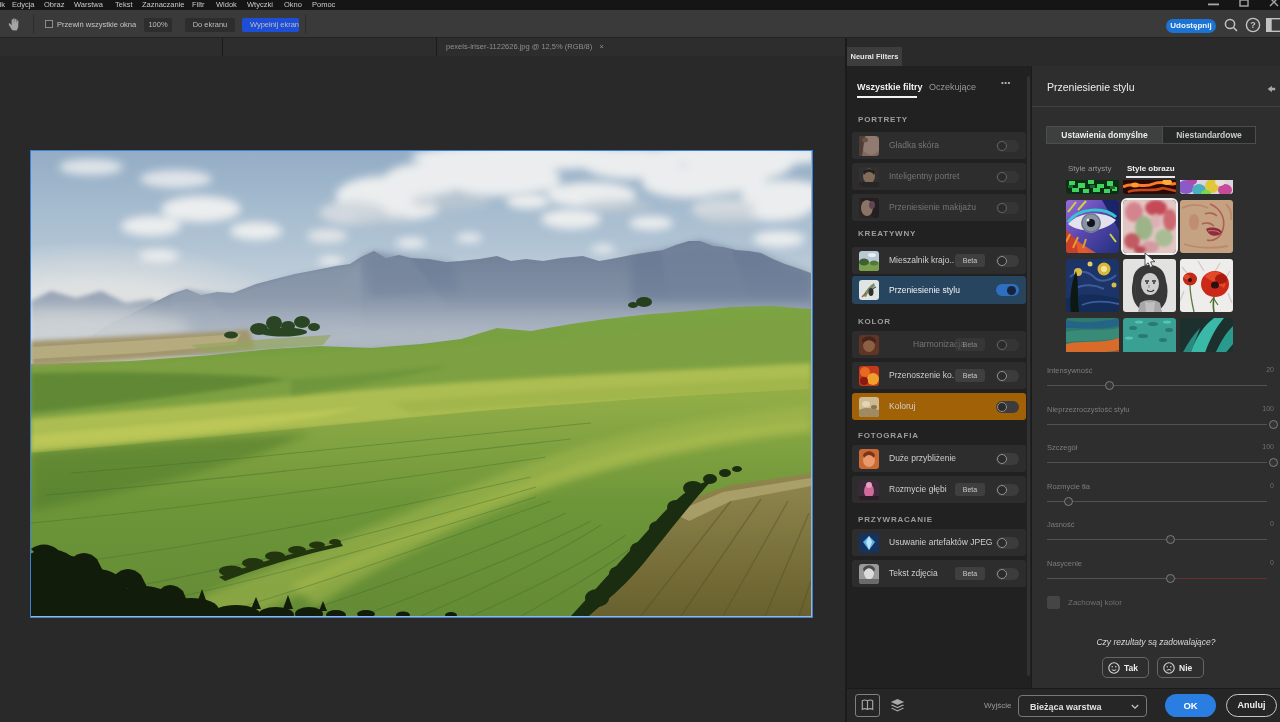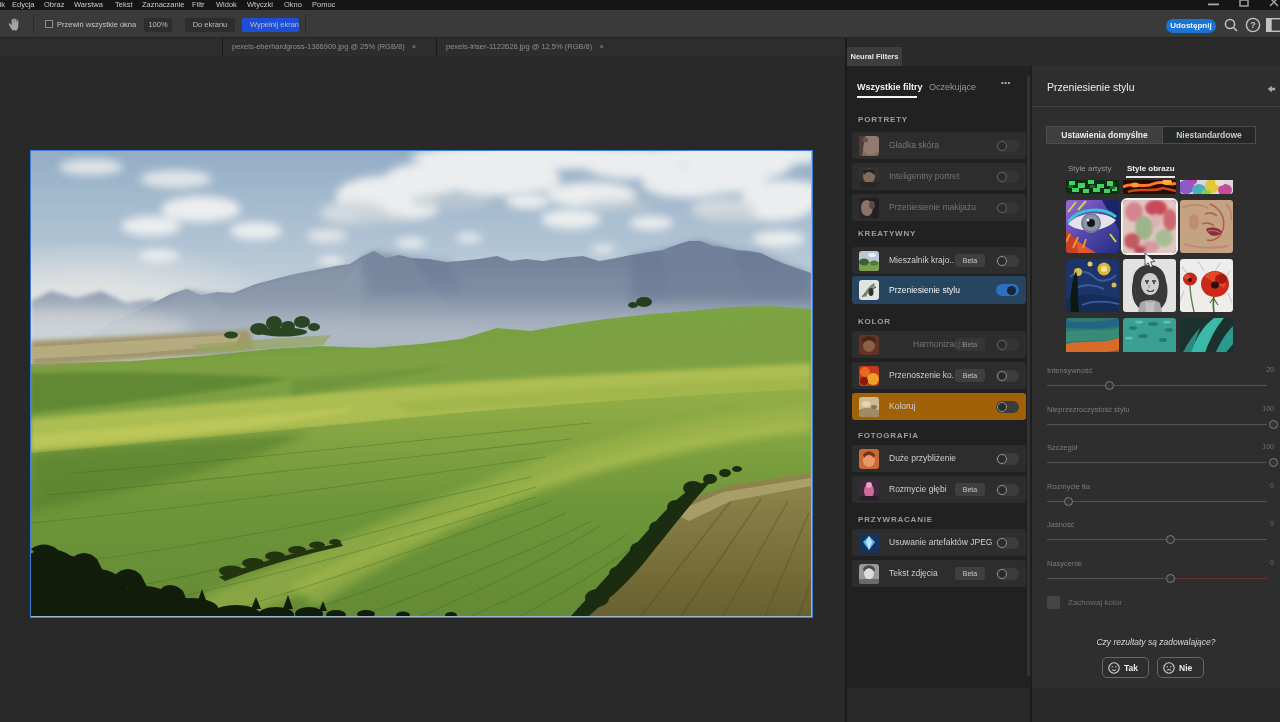--- a/index.html
+++ b/index.html
@@ -52,24 +52,20 @@
     <circle cx="8" cy="8" r="6.6" fill="none" stroke="#c2c2c2" stroke-width="1.4"></circle>
     <text x="8" y="11.2" font-size="9" font-weight="bold" fill="#c2c2c2" text-anchor="middle">?</text>
   </svg>
   <svg class="abs" style="left:1266px;top:17px;width:16px;height:16px" viewBox="0 0 16 16">
     <rect x="0.7" y="1.7" width="14" height="12.6" fill="none" stroke="#c2c2c2" stroke-width="1.4"></rect>
     <rect x="0.7" y="1.7" width="5" height="12.6" fill="#c2c2c2"></rect>
   </svg>
 
   <div class="abs" style="left:0;top:38px;width:847px;height:18px;background:#2d2d2d;"></div>
   <div class="abs" style="left:222px;top:38px;width:1px;height:18px;background:#1a1a1a;"></div>
-  <div class="abs" style="left:223px;top:38px;width:212px;height:18px;color:#8f8f8f;font-size:7.5px;line-height:18px;overflow:hidden;">
-    <span style="margin-left:9px;">pexels-eberhardgross-1366909.jpg @ 25% (RGB/8)</span>
-    <span style="margin-left:5px;">×</span>
-  </div>
   <div class="abs" style="left:436px;top:38px;width:1px;height:18px;background:#1a1a1a;"></div>
   <div class="abs" style="left:437px;top:38px;width:180px;height:18px;color:#8f8f8f;font-size:7.5px;line-height:18px;overflow:hidden;">
     <span style="margin-left:9px;">pexels-iriser-1122626.jpg @ 12,5% (RGB/8)</span>
     <span style="margin-left:5px;">×</span>
   </div>
 
   <div class="abs" style="left:0;top:56px;width:847px;height:666px;background:#292929;"></div>
   <div class="abs" id="photo" style="left:30px;top:150px;width:783px;height:468px;border:1.5px solid #3c80d8;background:#9fb6ca;">
     <svg width="780" height="465" viewBox="0 0 780 465" preserveAspectRatio="none">
       <defs>
@@ -698,14 +694,36 @@
           <path d="M3.8 8.6 C5 7.2 7 7.2 8.2 8.6" stroke="#d8d8d8" stroke-width="1" fill="none"></path>
         </svg>
       <div class="abs" style="left:21px;top:5px;font-size:8.5px;font-weight:bold;color:#ececec;">Nie</div>
     </div>
   </div>
 
   <svg class="abs" style="left:1144px;top:252px;width:13px;height:18px;z-index:50" viewBox="0 0 13 18">
     <path d="M1 1 L1 13.5 L4.2 10.8 L6.2 15.5 L8.6 14.4 L6.6 9.9 L11 9.6 Z" fill="#f5f5f5" stroke="#333" stroke-width="0.8"></path>
   </svg>
 
+  <div class="abs" id="footer" style="left:847px;top:688px;width:433px;height:34px;background:#262626;border-top:1px solid #1a1a1a;">
+    <div class="abs" style="left:8px;top:5px;width:25px;height:23px;border:1px solid #808080;border-radius:3px;">
+      <svg class="abs" style="left:5px;top:4px;width:13px;height:13px" viewBox="0 0 15 15">
+        <path d="M7.5 2 C5.5 1 3 1 1.5 2 L1.5 12 C3 11 5.5 11 7.5 12 C9.5 11 12 11 13.5 12 L13.5 2 C12 1 9.5 1 7.5 2 Z" fill="none" stroke="#a8a8a8" stroke-width="1.3"></path>
+        <path d="M7.5 2 L7.5 12" stroke="#a8a8a8" stroke-width="1.3"></path>
+      </svg>
+    </div>
+    <svg class="abs" style="left:42px;top:9px;width:17px;height:15px" viewBox="0 0 19 17">
+      <path d="M9.5 1 L17 4.5 L9.5 8 L2 4.5 Z" fill="#a8a8a8"></path>
+      <path d="M3.5 7.5 L2 8.2 L9.5 11.7 L17 8.2 L15.5 7.5 L9.5 10.3 Z" fill="#a8a8a8"></path>
+      <path d="M3.5 11 L2 11.7 L9.5 15.2 L17 11.7 L15.5 11 L9.5 13.8 Z" fill="#a8a8a8"></path>
+    </svg>
+    <div class="abs" style="left:137px;top:12px;font-size:8px;color:#9a9a9a;">Wyjście</div>
+    <div class="abs" style="left:171px;top:6px;width:129px;height:22px;border:1.3px solid #787878;border-radius:4px;">
+      <div class="abs" style="left:11px;top:5.5px;font-size:9px;font-weight:bold;color:#e2e2e2;">Bieżąca warstwa</div>
+      <svg class="abs" style="left:112px;top:8px;width:8px;height:6px" viewBox="0 0 10 7">
+          <path d="M1 1 L5 5 L9 1" fill="none" stroke="#c8c8c8" stroke-width="1.5"></path>
+        </svg>
+    </div>
+    <div class="abs" style="left:318px;top:5px;width:51px;height:23px;border-radius:12px;background:#2a7de1;color:#ffffff;font-size:9.5px;font-weight:bold;text-align:center;line-height:23px;">OK</div>
+    <div class="abs" style="left:379px;top:5px;width:51px;height:23px;border:1.2px solid #c8c8c8;border-radius:12px;color:#f0f0f0;font-size:9px;font-weight:bold;text-align:center;line-height:21px;">Anuluj</div>
+  </div>
 
 </div>
 
 </body></html>

